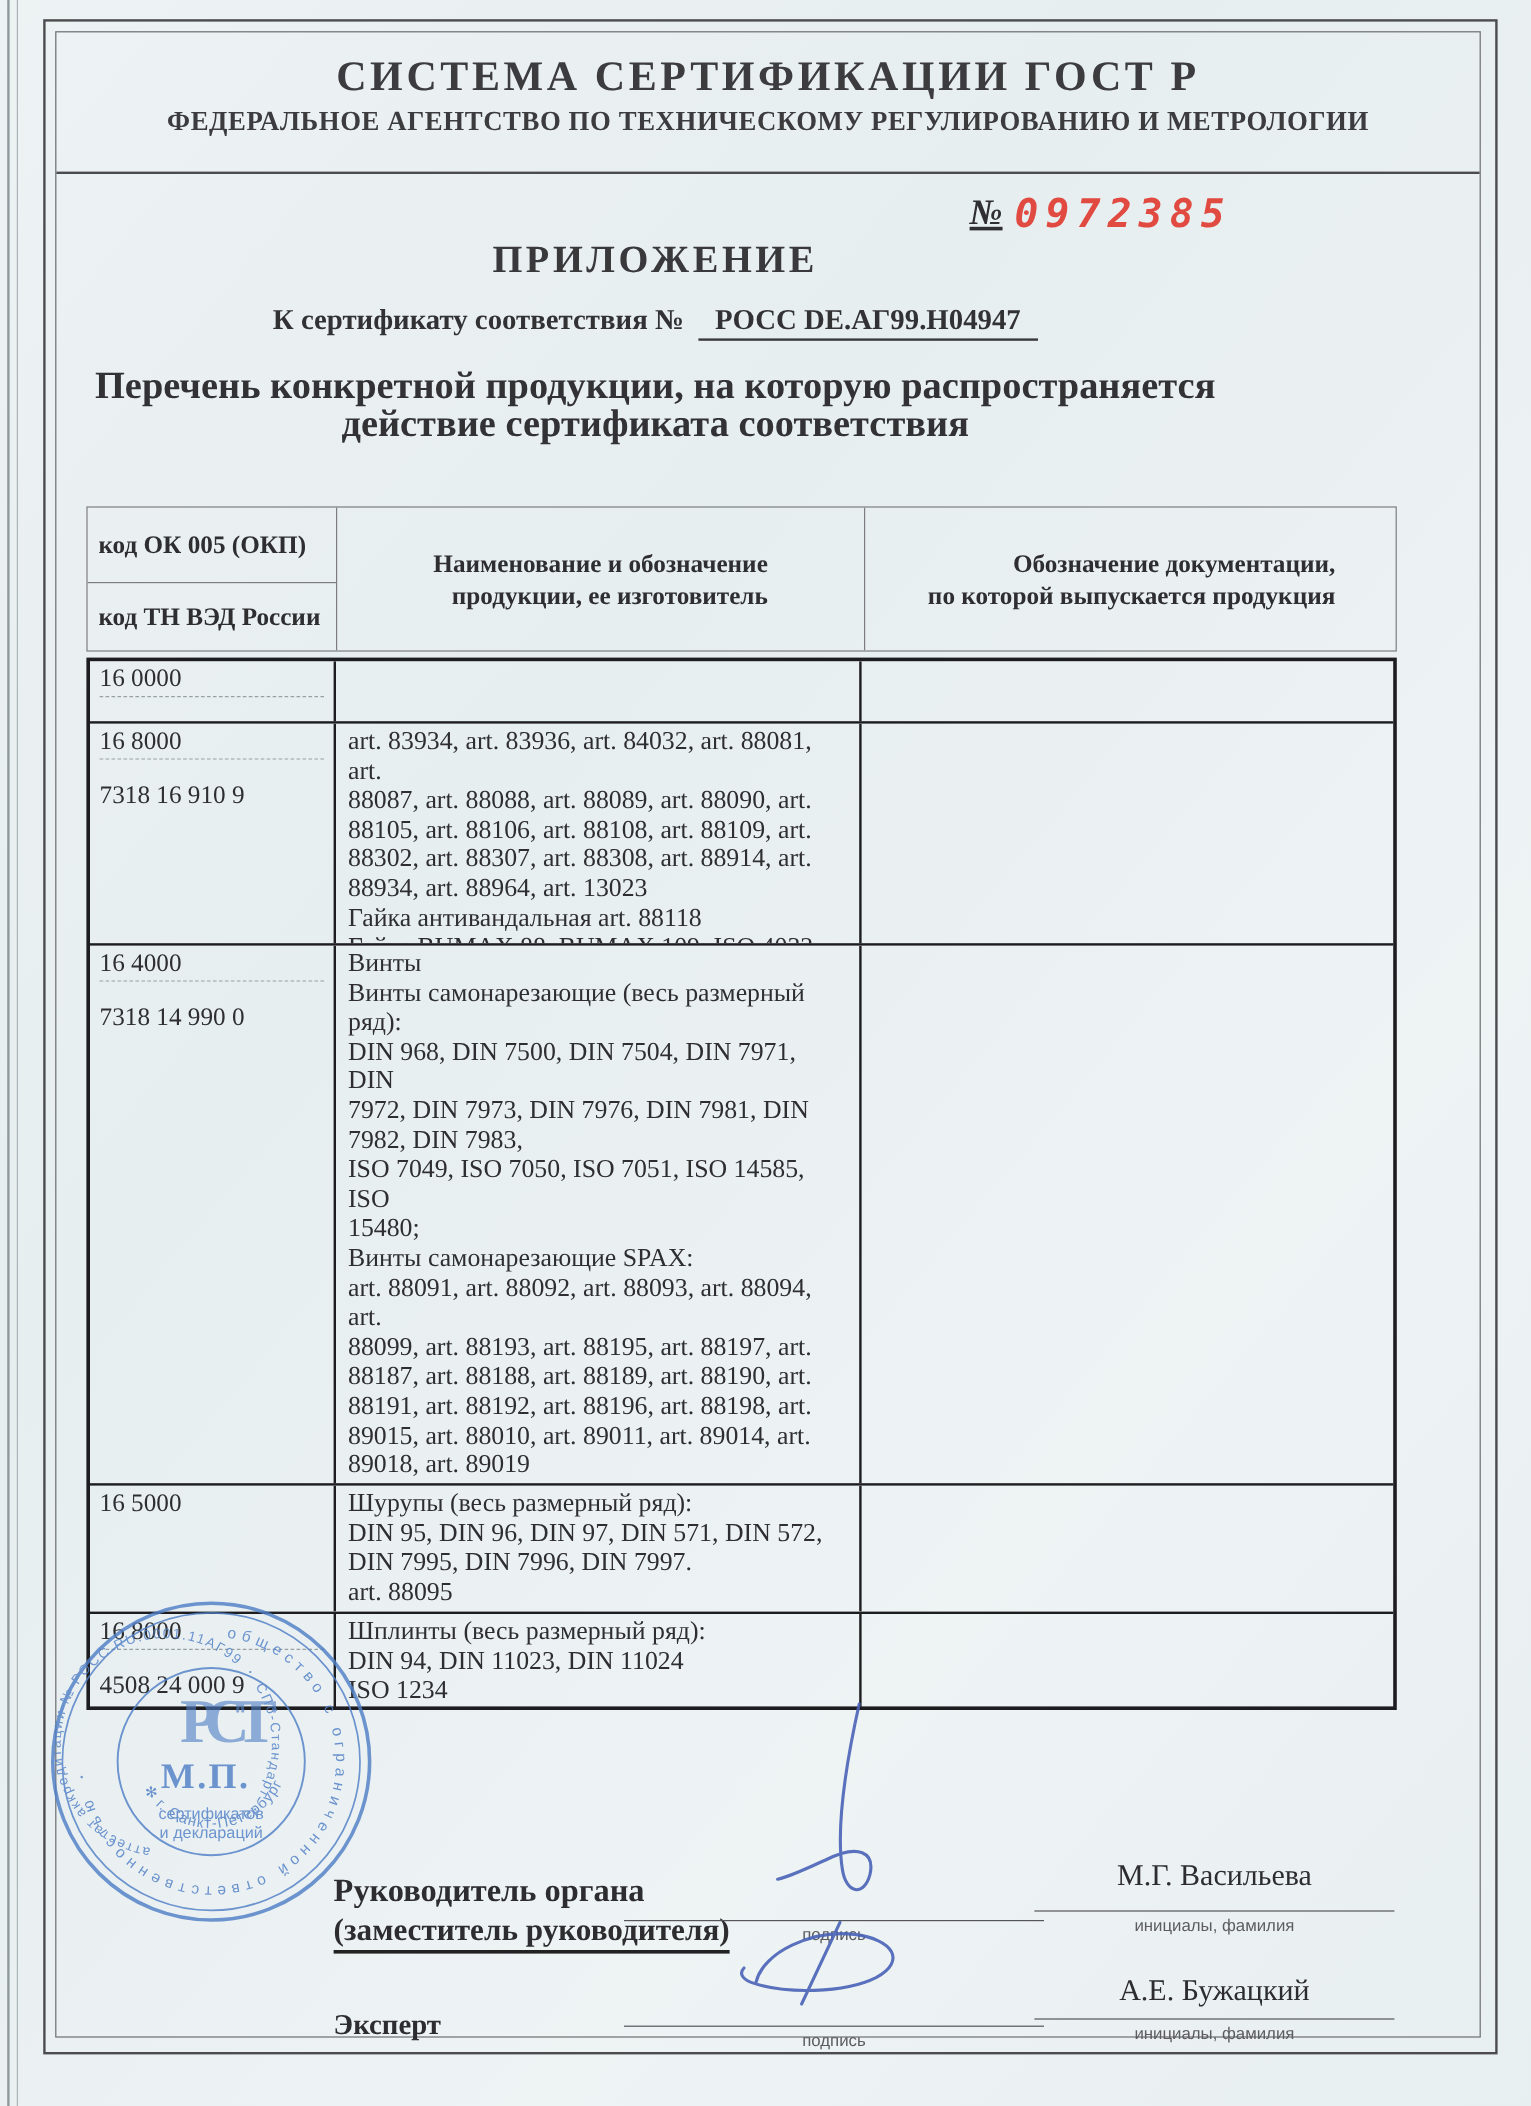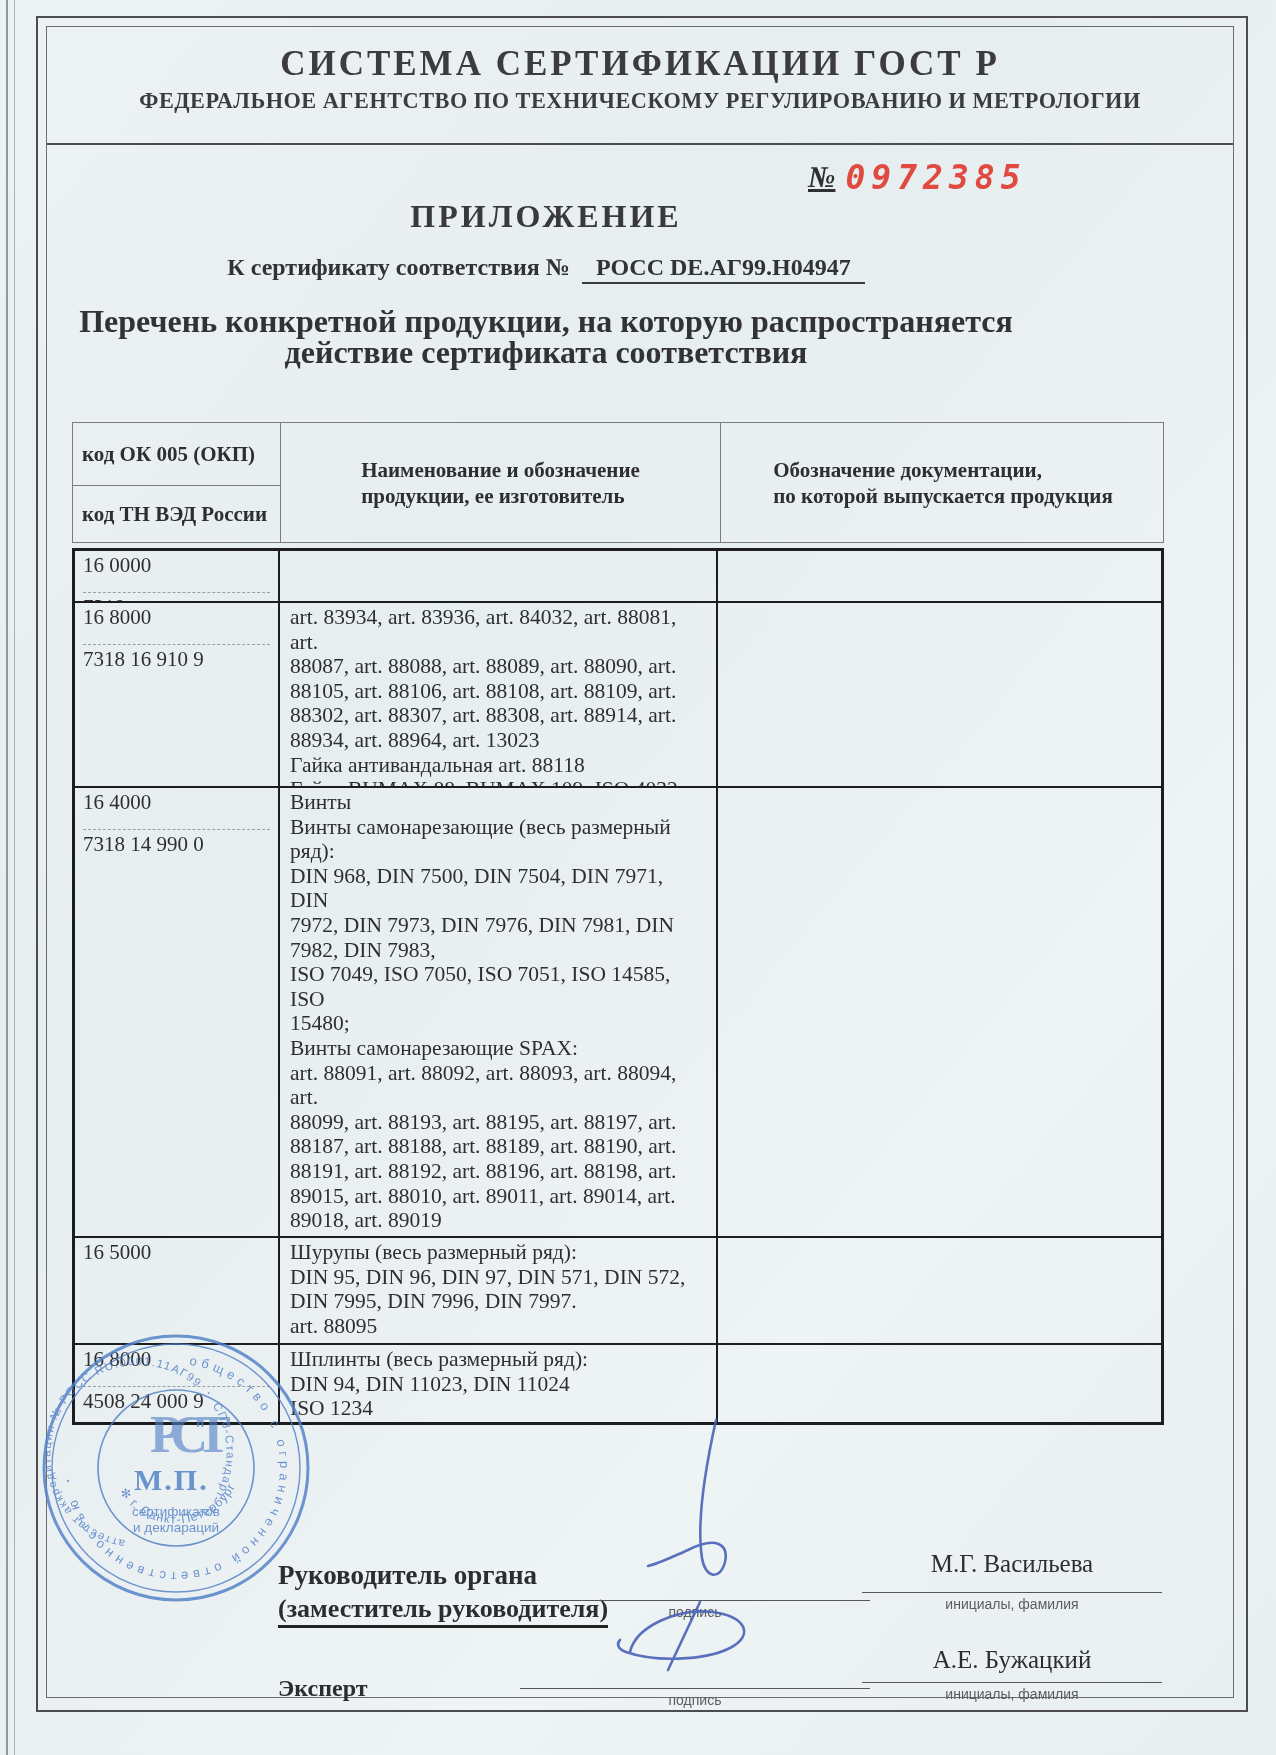--- a/index.html
+++ b/index.html
@@ -36,32 +36,32 @@
             font-size:32px;font-weight:bold;line-height:31px;color:#323234;white-space:pre-line;}
 
   
   .thead{position:absolute;left:72px;top:422px;width:1092px;height:121px;
          border:1px solid #7d7d7f;display:grid;grid-template-columns:208px 440px 444px;box-sizing:border-box;}
   .thead .c{box-sizing:border-box;border-right:1px solid #7d7d7f;font-weight:bold;font-size:21px;line-height:26px;}
   .thead .c:last-child{border-right:none;}
   .thead .c1{display:flex;flex-direction:column;}
   .thead .c1 .t{flex:0 0 63px;display:flex;align-items:center;padding-left:9px;border-bottom:1px solid #7d7d7f;box-sizing:border-box;}
   .thead .c1 .b{flex:1;display:flex;align-items:center;padding-left:9px;}
-  .thead .cc{display:flex;align-items:center;justify-content:center;text-align:left;white-space:pre-line;}
+  .thead .cc{display:flex;align-items:center;justify-content:center;text-align:right;white-space:pre-line;}
 
   
   .tbody{position:absolute;left:72px;top:548px;width:1092px;height:877px;
          border:3px solid #1d1d1f;box-sizing:border-box;background:transparent;}
   .trow{display:grid;grid-template-columns:205px 438px 428px;border-bottom:2px solid #1d1d1f;box-sizing:border-box;overflow:hidden;}
   .trow:last-child{border-bottom:none;}
   .trow .code{box-sizing:border-box;border-right:2px solid #1d1d1f;padding:2px 8px 0 8px;font-size:21px;line-height:25px;}
   .trow .name{box-sizing:border-box;border-right:2px solid #1d1d1f;padding:2px 10px 0 10px;
               font-size:21.5px;line-height:24.6px;white-space:pre-line;}
   .trow .docc{box-sizing:border-box;}
-  .code .okp.dash{border-bottom:1px dashed #98a0a2;padding-bottom:14px;margin-bottom:2px;}
+  .code .okp.dash{border-bottom:1px dashed #98a0a2;padding-bottom:2px;margin-bottom:17px;}
   .r1{height:52px;} .r2{height:185px;} .r3{height:450px;} .r4{height:107px;} .r5{height:78px;}
 
   
   .sig-label{position:absolute;font-weight:bold;color:#2d2d2f;}
   .role1a{left:278px;top:1560px;font-size:27px;}
   .role1b{left:278px;top:1594px;font-size:26px;border-bottom:3px solid #222;padding-bottom:1px;}
   .role2 {left:278px;top:1675px;font-size:24px;}
   .sigline{position:absolute;border-top:1.5px solid #55555a;height:0;}
   .l1{left:520px;top:1600px;width:350px;}
   .l2{left:520px;top:1688px;width:350px;}

